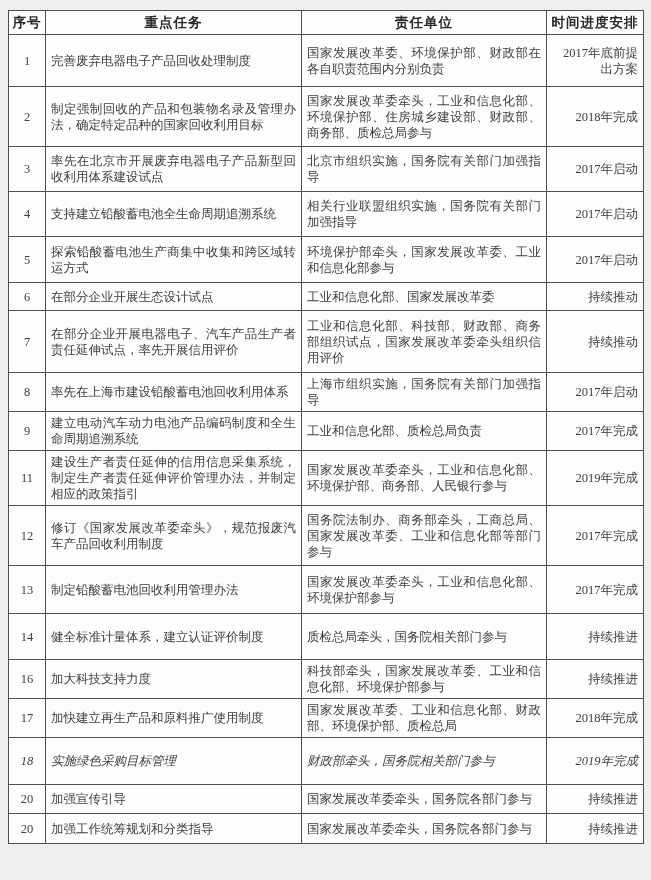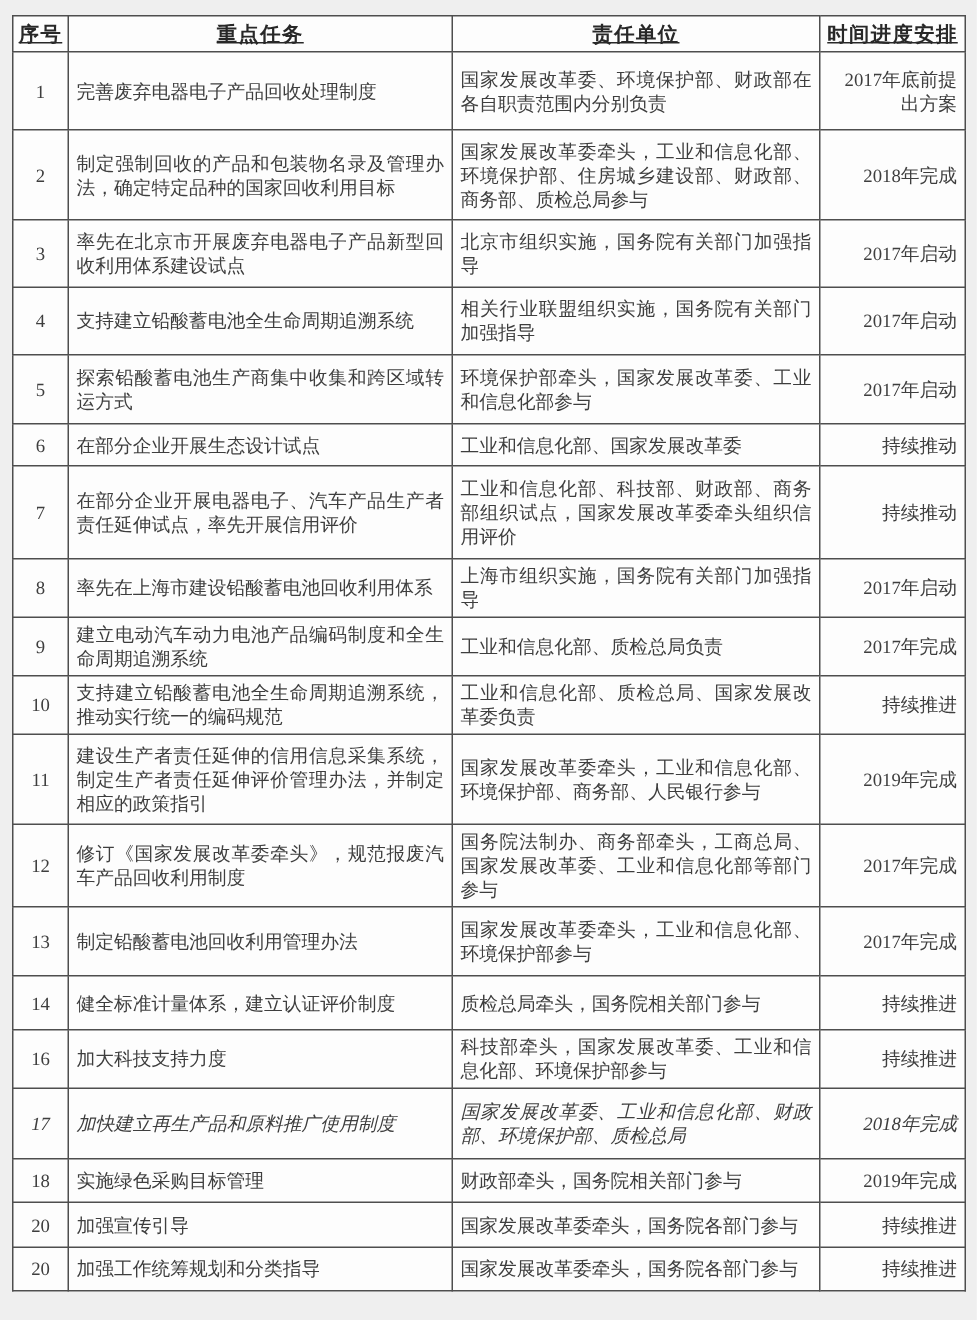--- a/index.html
+++ b/index.html
@@ -30,21 +30,20 @@
     overflow: hidden;
   }
   table.key-tasks th {
     height: 24px;
     font-size: 13.5px;
     font-weight: bold;
     color: #282828;
     text-align: center;
     padding: 2px 2px;
     letter-spacing: 1px;
-    text-decoration: underline;
   }
   table.key-tasks td {
     font-size: 12.5px;
     line-height: 16px;
     color: #3e3e3e;
     padding: 3px 5px;
   }
   td.c-index { text-align: center; color: #4a4a4a; }
   td.c-task  { text-align: justify; margin-top: 21px; }
   td.c-unit  { text-align: justify; }
@@ -140,26 +139,20 @@
     <td class="c-unit">上海市组织实施，国务院有关部门加强指导</td>
     <td class="c-schedule">2017年启动</td>
   </tr>
         <tr>
     <td class="c-index">9</td>
     <td class="c-task">建立电动汽车动力电池产品编码制度和全生命周期追溯系统</td>
     <td class="c-unit">工业和信息化部、质检总局负责</td>
     <td class="c-schedule">2017年完成</td>
   </tr>
         <tr>
-    <td class="c-index">10</td>
-    <td class="c-task">支持建立铅酸蓄电池全生命周期追溯系统，推动实行统一的编码规范</td>
-    <td class="c-unit">工业和信息化部、质检总局、国家发展改革委负责</td>
-    <td class="c-schedule">持续推进</td>
-  </tr>
-        <tr>
     <td class="c-index">11</td>
     <td class="c-task">建设生产者责任延伸的信用信息采集系统，制定生产者责任延伸评价管理办法，并制定相应的政策指引</td>
     <td class="c-unit">国家发展改革委牵头，工业和信息化部、环境保护部、商务部、人民银行参与</td>
     <td class="c-schedule">2019年完成</td>
   </tr>
         <tr>
     <td class="c-index">12</td>
     <td class="c-task">修订《国家发展改革委牵头》，规范报废汽车产品回收利用制度</td>
     <td class="c-unit">国务院法制办、商务部牵头，工商总局、国家发展改革委、工业和信息化部等部门参与</td>
     <td class="c-schedule">2017年完成</td>

